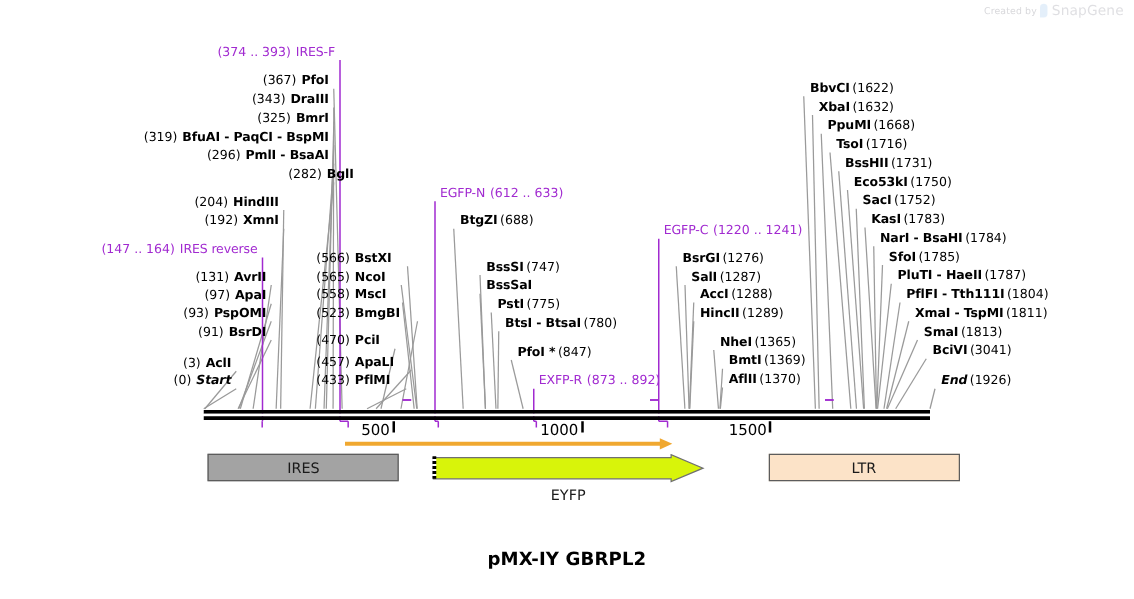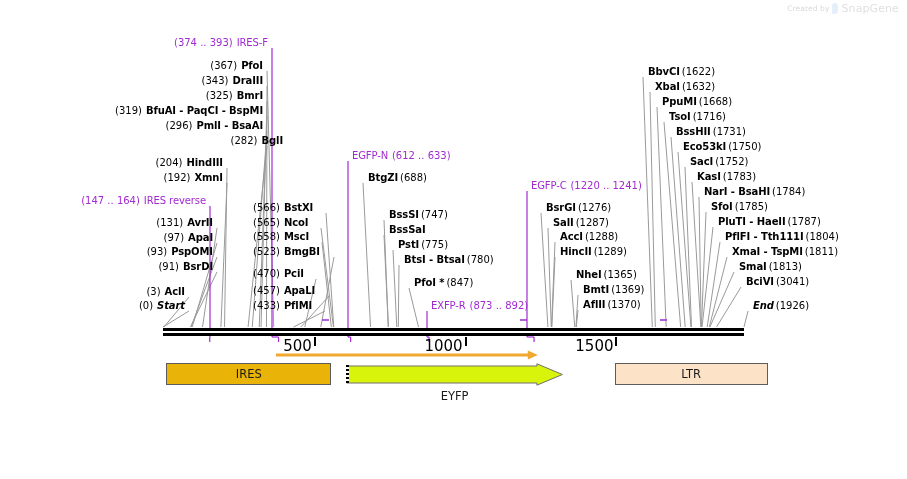--- a/index.html
+++ b/index.html
@@ -62,21 +62,21 @@
   .seqbar-bot { height: 3px; }
   .seqbar-mid { height: 2px; background:#fff; }
 
   
   .tick {
     position: absolute;
     width: 2px; background: #000;
   }
   .ticklabel {
     position: absolute;
-    font-size: 15px; color: #000;
+    font-size: 12px; color: #000;
     transform: translateX(-100%);
     white-space: nowrap;
   }
 
   
   .fbox {
     position: absolute;
     border: 1px solid #5c5c5c;
     display: flex; align-items: center; justify-content: center;
     font-size: 11.5px; color: #1a1a1a;
@@ -255,23 +255,24 @@
       <div class="ticklabel" style="left: 462.661px; top: 337px;">1000</div>
       <div class="tick" style="left: 615.492px; top: 337px; height: 9px;"></div>
       <div class="ticklabel" style="left: 613.492px; top: 337px;">1500</div>
     </div>
 
   <div id="featuretrack">
       <svg width="265.84215991692633" height="14" style="position: absolute; left: 275.821px; top: 348px;">
         <path d="M0,7 L252.84215991692633,7" stroke="#f0a830" stroke-width="3.2"></path>
         <path d="M251.84215991692633,2.5 L261.84215991692633,7 L251.84215991692633,11.5 Z" fill="#f0a830"></path>
       </svg>
-      <div class="fbox ires" style="left: 166.318px; top: 363px; width: 165px; height: 22px; background: #eab308;">IRES</div>
+      <div class="fbox ires" style="left: 166.318px; top: 363px; width: 153px; height: 22px; background: #a3a3a3;">IRES</div>
       <svg width="218.89460020768433" height="24" style="position: absolute; left: 346.109px; top: 363px;">
         <path d="M0.5,3 L190.89460020768433,3 L190.89460020768433,0.8 L216.39460020768433,11.5 L190.89460020768433,22.2 L190.89460020768433,20 L0.5,20 Z" fill="#d8f40a" stroke="#707070" stroke-width="1"></path>
       </svg>
       <div style="position: absolute; left: 346.109px; top: 365px; width: 3px; height: 18px; background: repeating-linear-gradient(rgb(0, 0, 0) 0px, rgb(0, 0, 0) 2px, rgb(255, 255, 255) 2px, rgb(255, 255, 255) 4px);"></div>
       <div class="eyfp-label" style="left: 454.556px; top: 389px;">EYFP</div>
       <div class="fbox ltr" style="left: 614.587px; top: 363px; width: 153px; height: 22px; background: rgb(252, 227, 200);">LTR</div>
     </div>
 
+  <div class="title" style="top:440px">pMX-IY GBRPL2</div>
 
 </div>
 
 </body></html>

